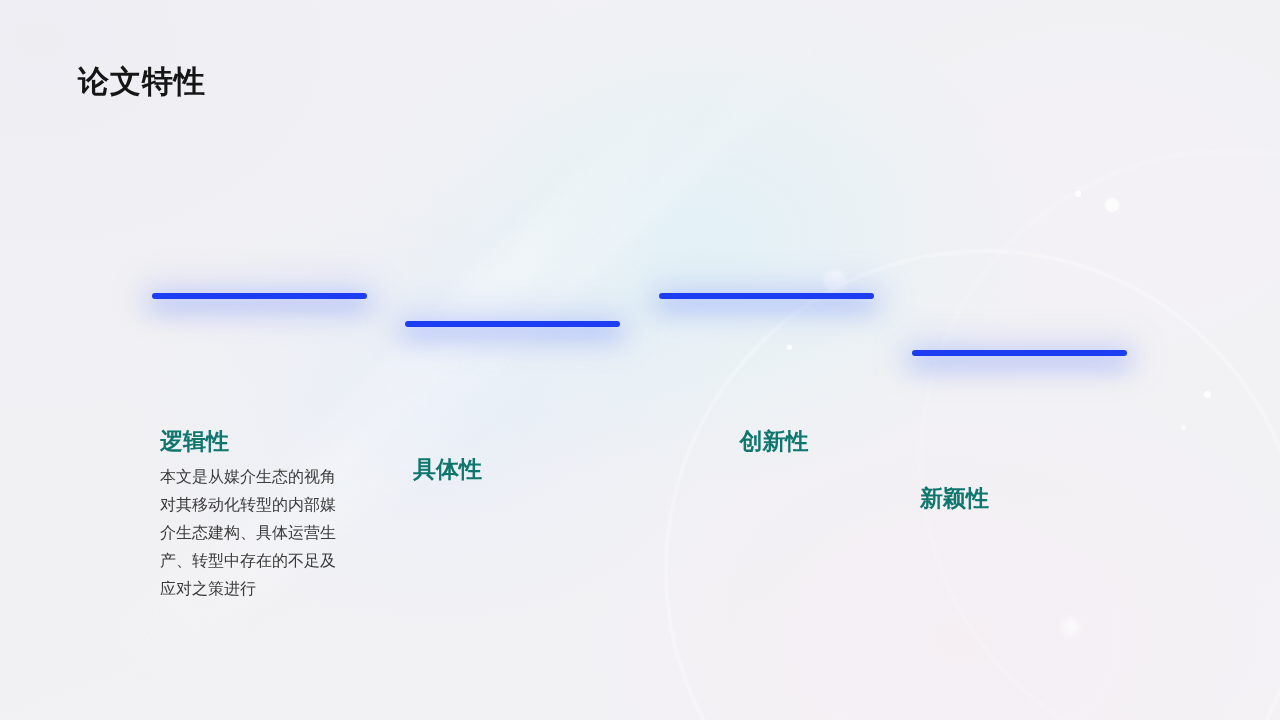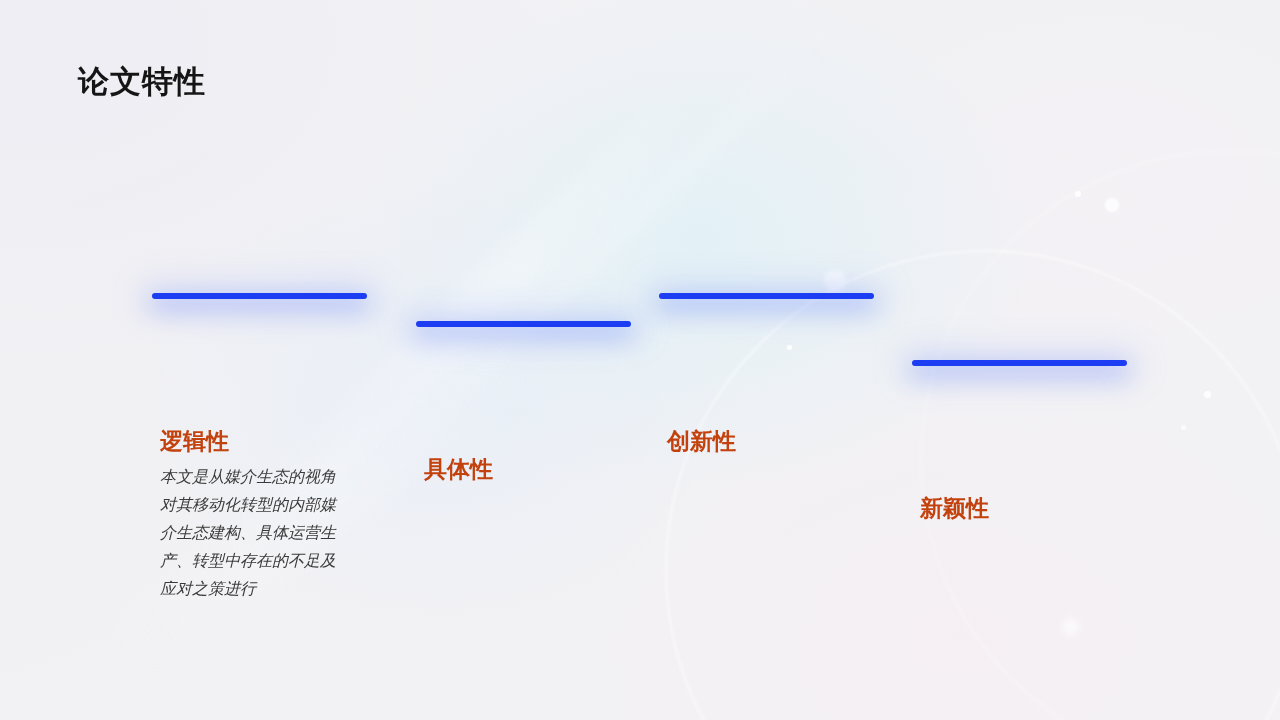--- a/index.html
+++ b/index.html
@@ -58,49 +58,48 @@
     font-size: 31px;
     line-height: 40px;
     font-weight: bold;
     color: #151515;
     letter-spacing: 1px;
     text-align: center;
   }
 
   .feature-col { position: absolute; width: 222px; }
   .col-1 { left: 152px; top: 293px; }
-  .col-2 { left: 416px; top: 321px; }
-  .col-3 { left: 659px; top: 293px; }
-  .col-4 { left: 912px; top: 360px; }
+  .col-2 { left: 405px; top: 321px; }
+  .col-3 { left: 659px; top: 293px; text-align: center; }
+  .col-4 { left: 912px; top: 350px; }
 
   .feature-bar {
     width: 215px;
     height: 6px;
     border-radius: 3px;
     background: var(--accent, #1c3df2);
     box-shadow:
       0 8px 22px 2px rgba(79,110,250,0.38),
       0 2px 34px 10px rgba(125,152,255,0.22);
   }
 
   .feature-heading {
     margin: 126px 0 6px 8px;
     font-size: 23px;
     line-height: 32px;
     font-weight: bold;
-    color: #c2410c;
+    color: #0f766e;
   }
 
   .feature-body {
     margin-left: 8px;
     font-size: 16px;
     line-height: 28px;
     color: #3a3a3a;
     white-space: pre-line;
-    font-style: italic;
   }
 </style>
 </head>
 <body>
 
 <div class="streak streak-1"></div>
 <div class="streak streak-2"></div>
 <div class="streak streak-3"></div>
 <div class="decor-circle circle-1"></div>
 <div class="decor-circle circle-2"></div>

